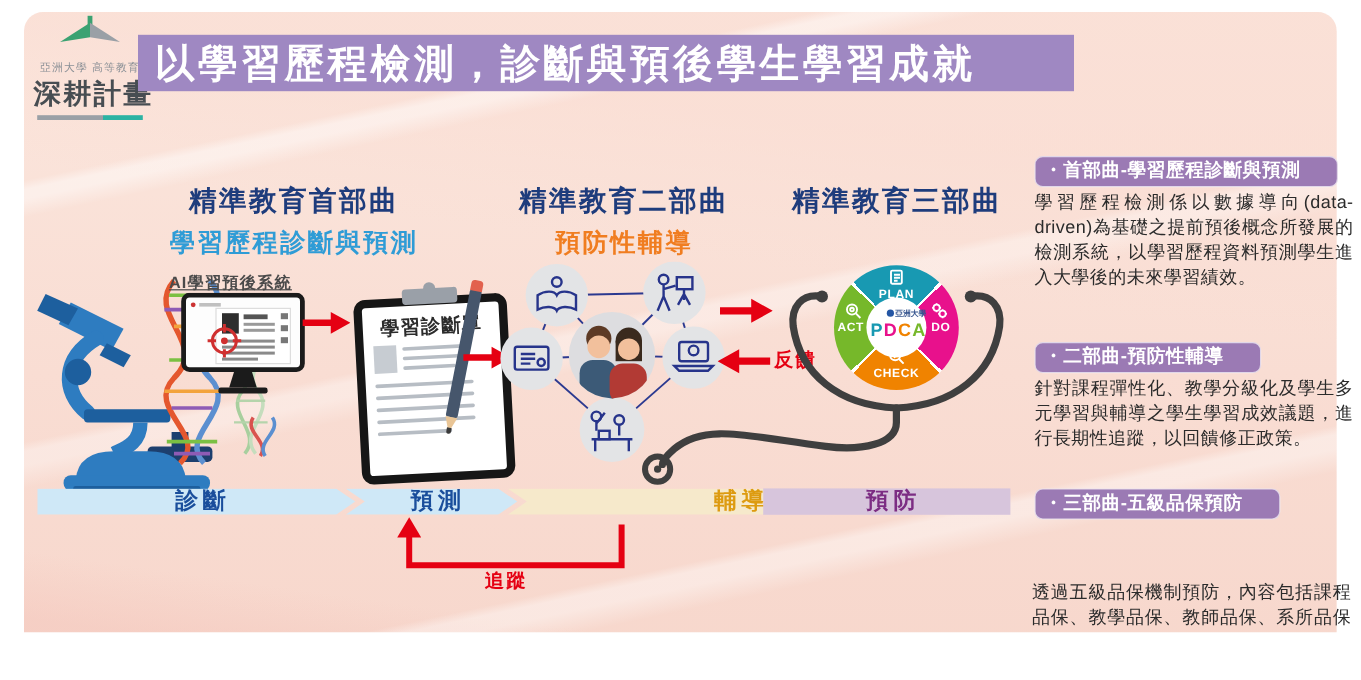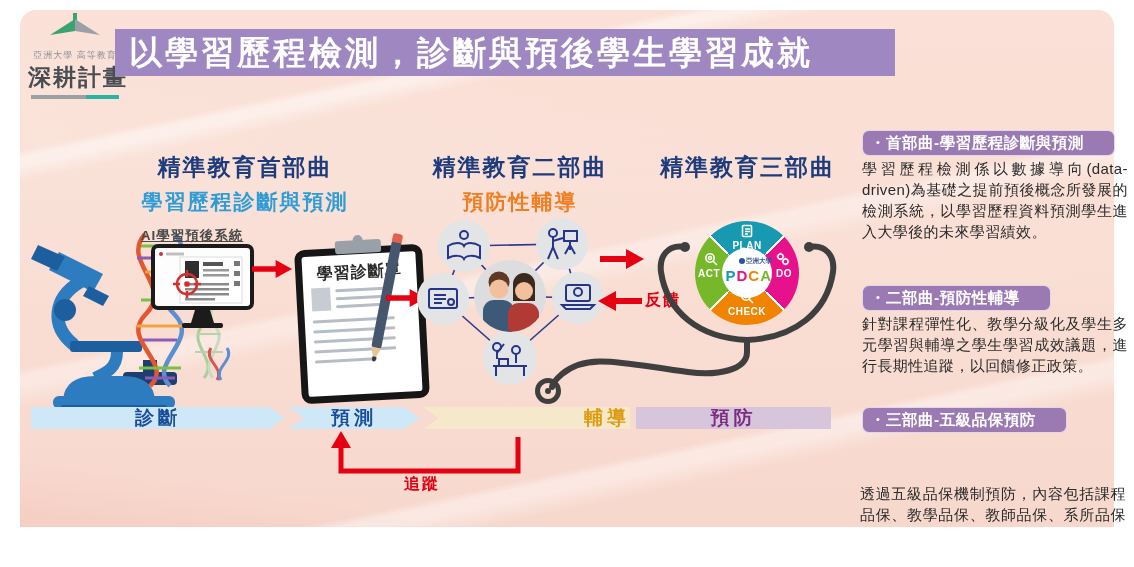--- a/index.html
+++ b/index.html
@@ -34,21 +34,21 @@
   .clip-top{position:absolute;left:50%;top:-14px;transform:translateX(-50%);width:46px;height:13px;background:#9aa0a8;border-radius:3px;}
   .clip-knob{position:absolute;left:50%;top:-19px;transform:translateX(-50%);width:10px;height:10px;background:#9aa0a8;border-radius:50%;}
   .cb-title{position:absolute;left:0;top:8px;width:100%;text-align:center;font-size:16px;font-weight:bold;color:#2b2b2b;letter-spacing:1px;}
   .cb-photo{position:absolute;left:8px;top:32px;width:19px;height:23px;background:#c7ccd2;}
   .cb-line{position:absolute;height:3px;background:#b7bdc4;border-radius:2px;}
   .pencil{position:absolute;left:78px;top:-12px;width:10px;height:108px;background:#46566c;transform:rotate(14deg);border-radius:2px;}
   .pencil .eraser{position:absolute;left:0;top:-8px;width:10px;height:9px;background:#e2614e;border-radius:3px 3px 0 0;}
   .pencil .tip{position:absolute;left:0;top:108px;width:0;height:0;border-left:5px solid transparent;border-right:5px solid transparent;border-top:13px solid #e9c596;}
   .pencil .lead{position:absolute;left:3px;top:117px;width:4px;height:5px;background:#3a3a3a;border-radius:0 0 3px 3px;}
   
-  .stage{top:407px;height:22px;font-size:19px;font-weight:bold;text-align:center;line-height:22px;letter-spacing:4px;}
+  .stage{top:407px;height:22px;font-size:19px;font-weight:bold;text-align:center;line-height:22px;letter-spacing:4px;padding-left:11px;}
   .st-blue{background:#cfe8f7;color:#1a4e9c;}
   .st-beige{background:#f6e9cb;color:#dd9b10;}
   .st-purple{background:#d7c5dc;color:#7c2d83;}
   .tip-r{clip-path:polygon(0 0,calc(100% - 16px) 0,100% 50%,calc(100% - 16px) 100%,0 100%);}
   .notch-l{clip-path:polygon(0 0,calc(100% - 16px) 0,100% 50%,calc(100% - 16px) 100%,0 100%,16px 50%);}
   .notch-l-flat{clip-path:polygon(0 0,100% 0,100% 100%,0 100%,16px 50%);text-align:right;}
   
   .pdca-wheel{left:695px;top:221px;width:104px;height:104px;border-radius:50%;
     background:conic-gradient(from 315deg,
       #ffffff 0deg 1.5deg,#1899b2 1.5deg 88.5deg,#ffffff 88.5deg 91.5deg,

